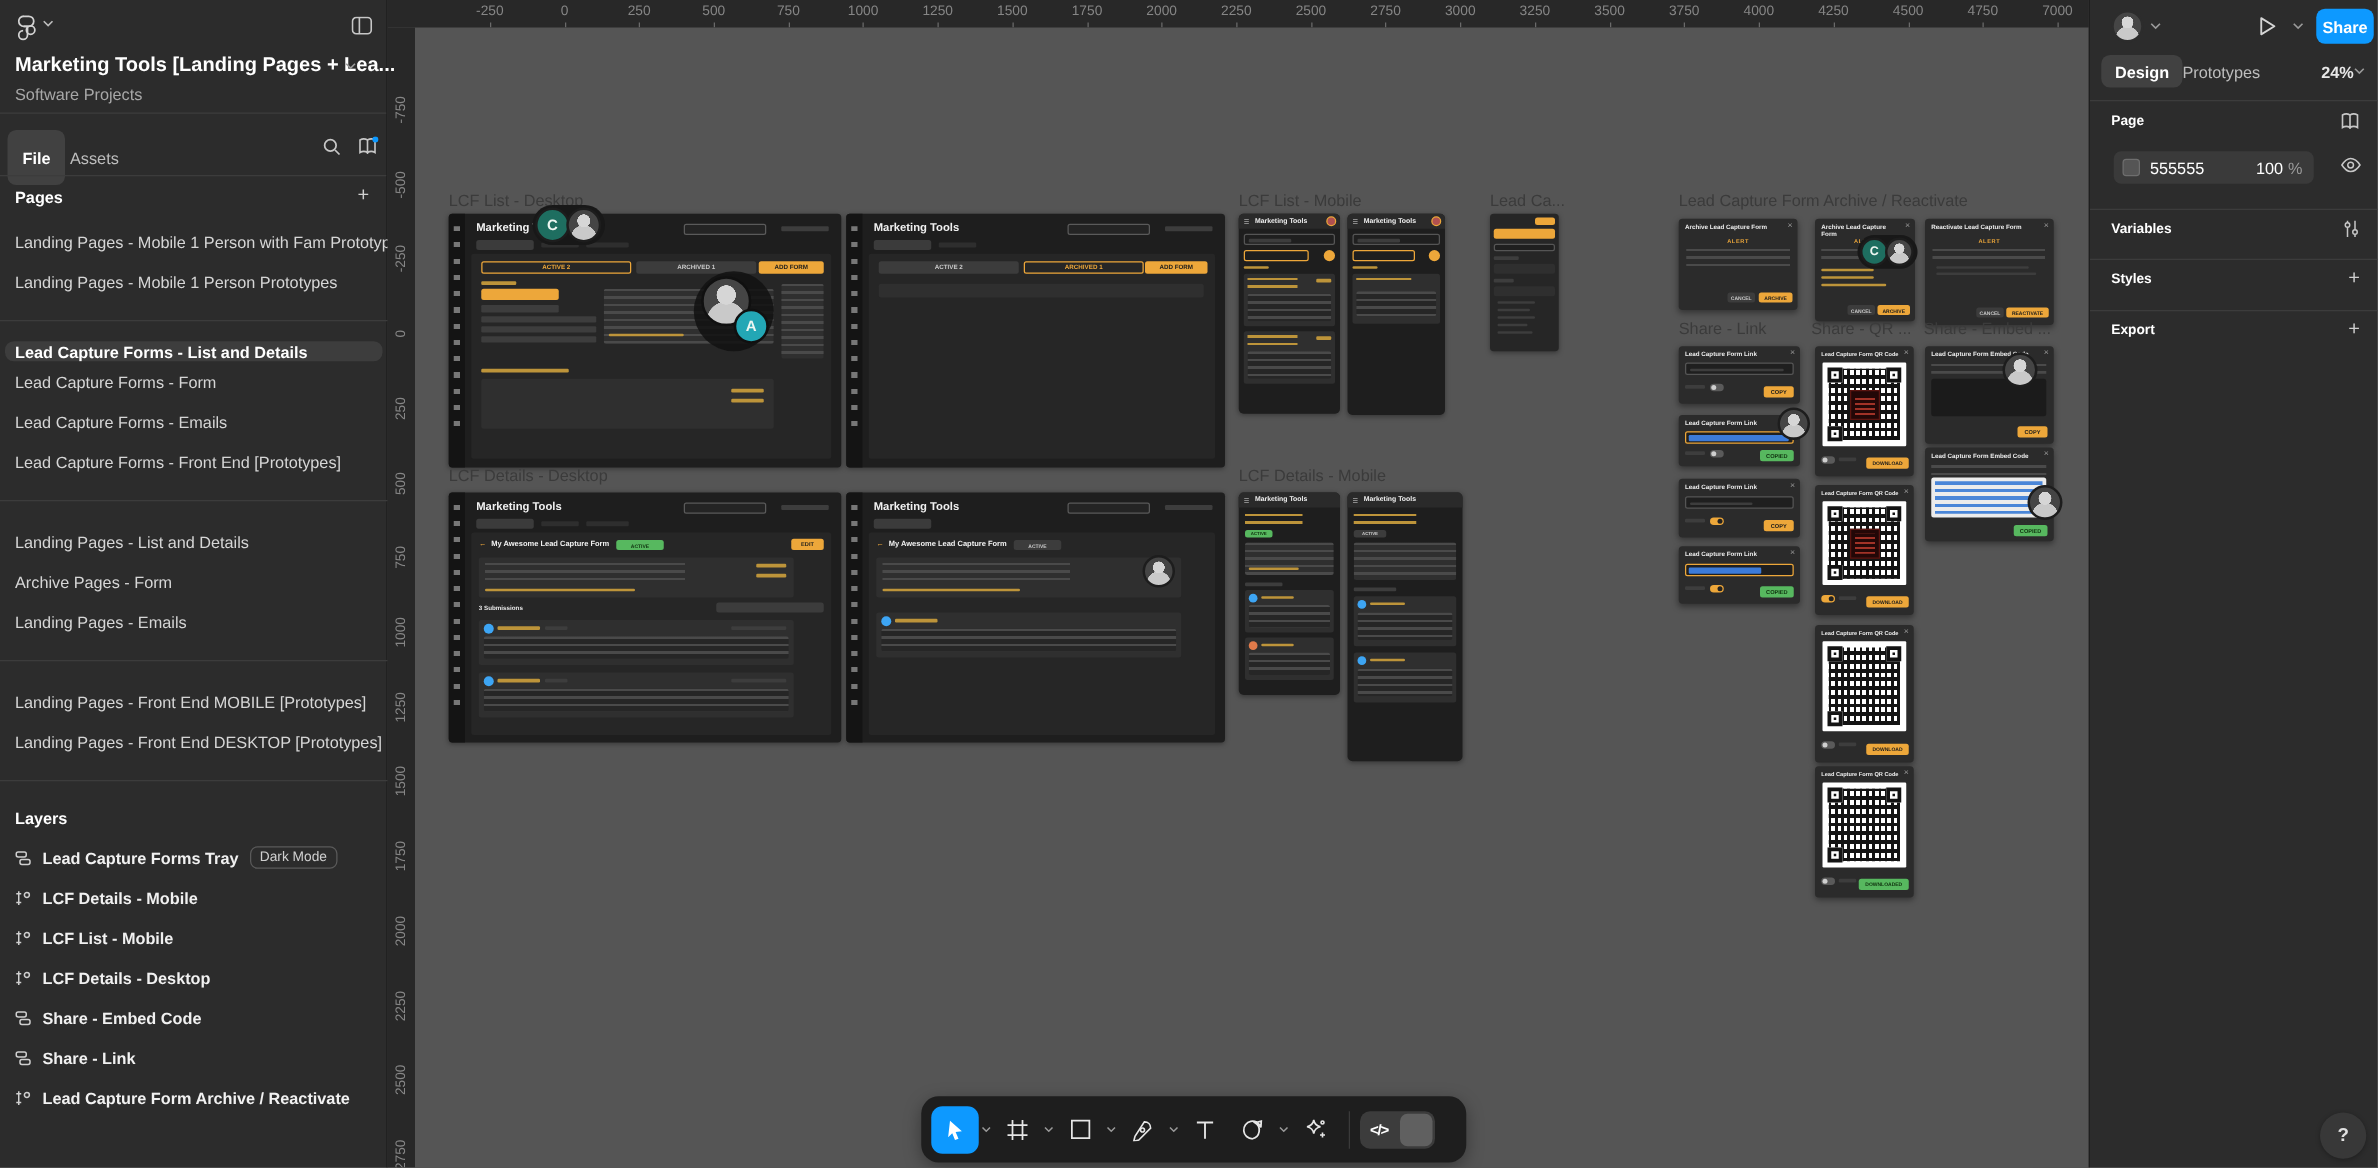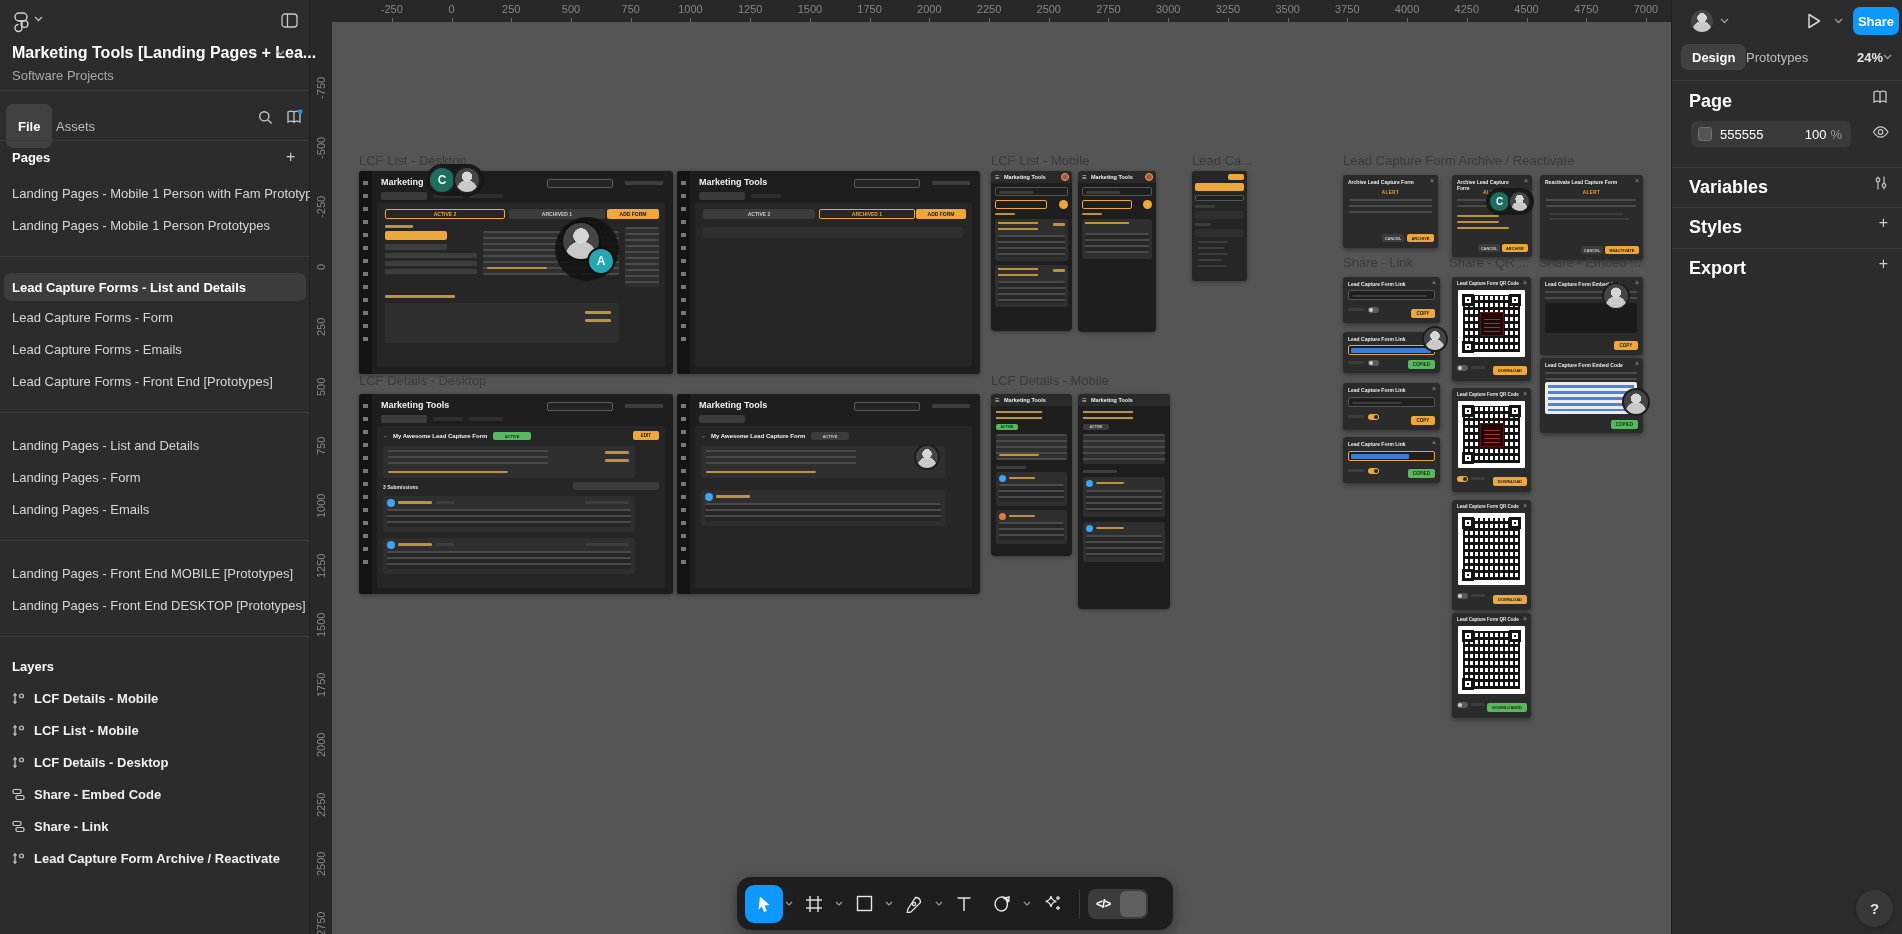--- a/index.html
+++ b/index.html
@@ -10,21 +10,21 @@
   #sidebar{position:absolute;left:0;top:0;width:310px;height:934px;background:#2c2c2c;z-index:40;border-right:1px solid #1e1e1e;box-sizing:border-box}
   .sb-divider{position:absolute;left:0;right:0;height:1px;background:#3c3c3c}
   #file-title{position:absolute;left:12px;top:44px;font-size:16px;font-weight:bold;color:#fff;white-space:nowrap}
   #file-subtitle{position:absolute;left:12px;top:68px;font-size:13px;color:#a8a8a8}
   .tab-pill{position:absolute;top:104px;height:44px;display:flex;align-items:center;padding:0 12px;border-radius:7px;font-size:13px}
   .tab-active{background:#414141;color:#fff;font-weight:bold}
   .tab-idle{color:#bdbdbd}
   .sb-section-head{position:absolute;left:12px;font-size:13px;font-weight:bold;color:#fff}
   .pg-list{position:absolute;left:0;top:177px;width:310px}
   .pg-item{height:32px;display:flex;align-items:center;padding:0 12px;font-size:13px;color:#d6d6d6;white-space:nowrap;overflow:hidden}
-  .pg-item.sel{background:#3d3d3d;border-radius:7px;margin:0 4px;padding:0 8px;color:#fff;font-weight:bold;height:28px}
+  .pg-item.sel{background:#3d3d3d;border-radius:7px;margin:0 4px;padding:0 8px;color:#fff;font-weight:bold;height:16px}
   .pg-div{height:1px;background:#3c3c3c;margin:15px 0 16px 0}
   .ly-item{height:32px;display:flex;align-items:center;gap:9px;padding:0 12px;font-size:13px;color:#f1f1f1;font-weight:bold;white-space:nowrap}
   .badge{border:1px solid #5a5a5a;border-radius:6px;padding:2px 7px;font-size:11px;color:#cfcfcf;font-weight:normal}
   .sb-icon{color:#cfcfcf}
 
   
   #canvas{position:absolute;left:310px;top:0;width:1361px;height:934px;background:#555555;overflow:hidden}
   #hruler{position:absolute;left:310px;top:0;width:1361px;height:22px;background:#282828;z-index:20;display:flex;padding-left:52px;box-sizing:border-box;overflow:hidden}
   #hruler span{flex:none;width:59.73px;text-align:center;font-size:11px;color:#868686;line-height:18px;position:relative}
   #hruler span::after{content:"";position:absolute;bottom:0;left:50%;width:1px;height:4px;background:#6a6a6a}
@@ -69,21 +69,21 @@
   .qr-logo{position:absolute;left:50%;top:50%;transform:translate(-50%,-50%);width:22px;height:22px;background:#230707;border:1px solid #5a1410}
   .qr-logo::before{content:"";position:absolute;inset:3px;background:repeating-linear-gradient(0deg,#a13227 0 1.5px,transparent 1.5px 4px)}
 
   .pavatar{position:absolute;border-radius:50%;background:radial-gradient(circle at 50% 36%,#d6d6d6 0 26%,rgba(0,0,0,0) 27%),radial-gradient(circle at 50% 94%,#c9c9c9 0 40%,rgba(0,0,0,0) 41%),#454545;border:2px solid #1d1d1d;box-sizing:border-box}
   .avcirc{position:absolute;border-radius:50%;display:flex;align-items:center;justify-content:center;font-weight:bold;color:#eef7f2;border:2px solid #1d1d1d;box-sizing:border-box}
   .avpill{position:absolute;background:#181818;border-radius:999px}
 
   
   #rpanel{position:absolute;right:0;top:0;width:231px;height:934px;background:#2c2c2c;z-index:40;border-left:1px solid #1e1e1e;box-sizing:border-box}
   .rp-divider{position:absolute;left:0;right:0;height:1px;background:#3c3c3c}
-  .rp-head{position:absolute;left:17px;font-size:18px;font-weight:bold;color:#fff}
+  .rp-head{position:absolute;left:17px;font-size:11px;font-weight:bold;color:#fff}
   .rp-plus{position:absolute;right:14px;font-size:16px;color:#cfcfcf;font-weight:normal}
   #share-btn{position:absolute;right:3px;top:7px;width:46px;height:28px;background:#0d99ff;border-radius:7px;display:flex;align-items:center;justify-content:center;font-size:13px;font-weight:bold;color:#fff}
   #design-tab{position:absolute;left:9px;top:44px;height:26px;padding:0 11px;background:#414141;border-radius:7px;display:flex;align-items:center;font-size:13px;font-weight:bold;color:#fff}
   #prototype-tab{position:absolute;left:74px;top:44px;height:26px;display:flex;align-items:center;font-size:13px;color:#bdbdbd}
   #zoom-ctl{position:absolute;right:10px;top:44px;height:26px;display:flex;align-items:center;gap:0;font-size:13px;font-weight:bold;color:#e8e8e8}
   .color-row{position:absolute;left:19px;top:121px;width:160px;height:26px;background:#3a3a3a;border-radius:6px;display:flex;align-items:center}
   .swatch{width:14px;height:14px;border-radius:3px;background:#555555;border:1px solid #6e6e6e;margin:0 8px 0 7px;box-sizing:border-box}
   .hexval{font-size:13px;color:#fff}
   .opval{margin-left:auto;font-size:13px;color:#fff;padding-right:4px}
   .opunit{font-size:13px;color:#9a9a9a;padding-right:9px}
@@ -571,29 +571,37 @@
   <div class="pg-list">
     <div class="pg-item">Landing Pages - Mobile 1 Person with Fam Prototypes</div>
     <div class="pg-item">Landing Pages - Mobile 1 Person Prototypes</div>
     <div class="pg-div"></div>
     <div class="pg-item sel">Lead Capture Forms - List and Details</div>
     <div class="pg-item">Lead Capture Forms - Form</div>
     <div class="pg-item">Lead Capture Forms - Emails</div>
     <div class="pg-item">Lead Capture Forms - Front End [Prototypes]</div>
     <div class="pg-div"></div>
     <div class="pg-item">Landing Pages - List and Details</div>
-    <div class="pg-item">Landing Pages - Form</div>
+    <div class="pg-item">Archive Pages - Form</div>
     <div class="pg-item">Landing Pages - Emails</div>
     <div class="pg-div"></div>
     <div class="pg-item">Landing Pages - Front End MOBILE [Prototypes]</div>
     <div class="pg-item">Landing Pages - Front End DESKTOP [Prototypes]</div>
     <div class="pg-div"></div>
 
     <div class="sb-section-head" style="position:static;padding:6px 0 8px 12px">Layers</div>
 
+    <div class="ly-item">
+      <svg width="13" height="13" viewBox="0 0 13 13">
+          <rect x="1" y="1.5" width="8" height="4" rx="1.5" fill="none" stroke="#cfcfcf" stroke-width="1.2"></rect>
+          <rect x="4" y="7.5" width="8" height="4" rx="1.5" fill="none" stroke="#cfcfcf" stroke-width="1.2"></rect>
+        </svg>
+      <span>Lead Capture Forms Tray</span>
+      <span class="badge">Dark Mode</span>
+    </div>
     <div class="ly-item">
       <svg width="13" height="13" viewBox="0 0 13 13">
           <path d="M3 1v11M1 3h4M1 10h4" stroke="#cfcfcf" stroke-width="1.2" fill="none"></path>
           <circle cx="9.5" cy="4" r="2" fill="none" stroke="#cfcfcf" stroke-width="1.2"></circle>
         </svg>
       <span>LCF Details - Mobile</span>
     </div>
     <div class="ly-item">
       <svg width="13" height="13" viewBox="0 0 13 13">
           <path d="M3 1v11M1 3h4M1 10h4" stroke="#cfcfcf" stroke-width="1.2" fill="none"></path>

